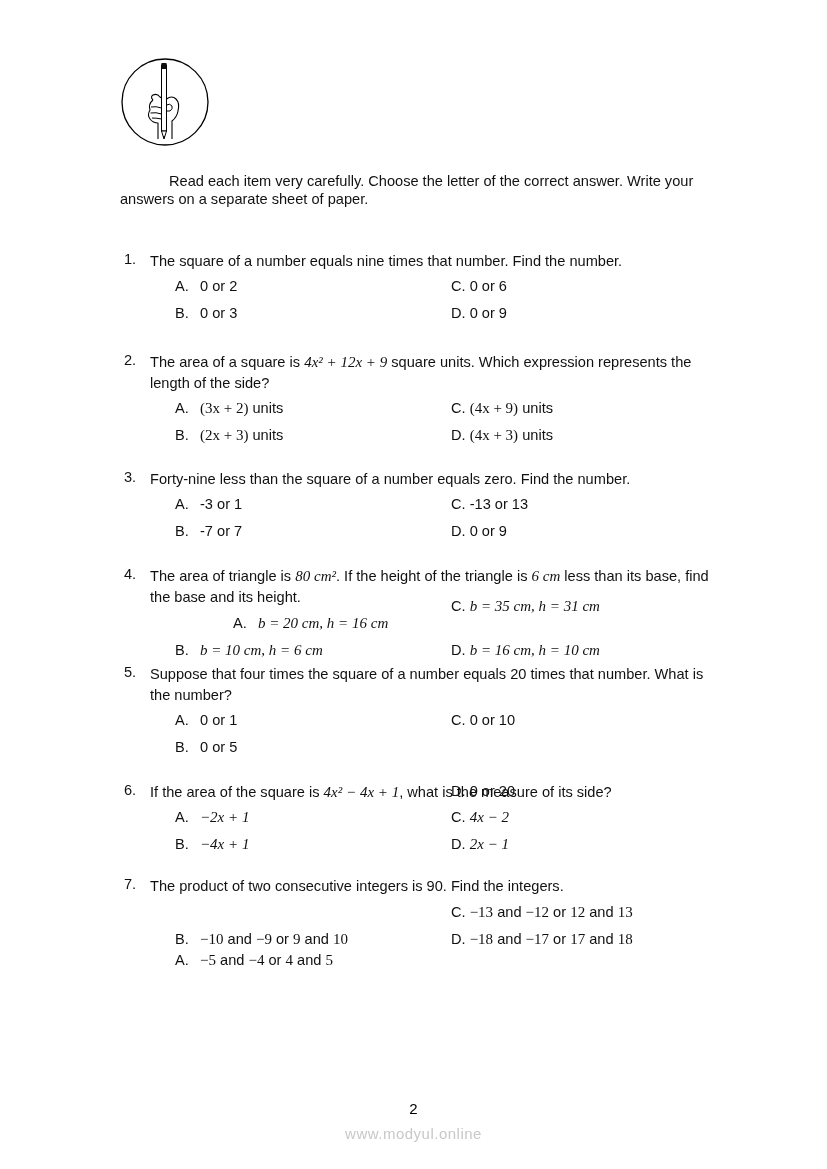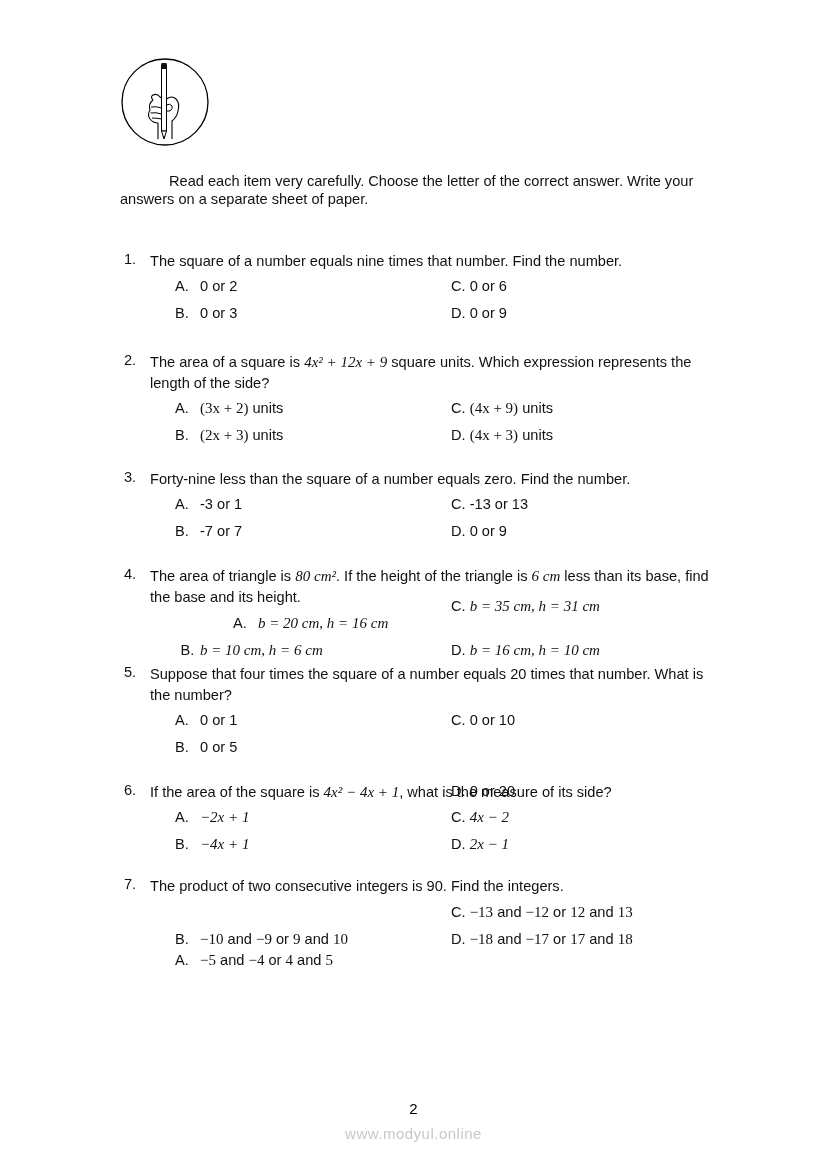--- a/index.html
+++ b/index.html
@@ -70,21 +70,21 @@
   <div class="opt" style="left:55px;top:496px;"><span class="letter">A.</span><span>-3 or 1</span></div>
   <div class="opt" style="left:55px;top:523px;"><span class="letter">B.</span><span>-7 or 7</span></div>
   <div class="opt" style="left:331px;top:496px;"><span>C.</span> <span>-13 or 13</span></div>
   <div class="opt" style="left:331px;top:523px;"><span>D.</span> <span>0 or 9</span></div>
 
   <div class="q" style="top:566px;">
     <span class="q-num">4.</span>
     <span class="q-text"><span>The area of triangle is </span><span class="mi">80 cm²</span><span>. If the height of the triangle is </span><span class="mi">6 cm</span><span> less than its base, find the base and its height.</span></span>
   </div>
   <div class="opt" style="left:65px;top:615px;margin-left:48px;"><span class="letter">A.</span><span class="mi">b = 20 cm, h = 16 cm</span></div>
-  <div class="opt" style="left:55px;top:642px;text-align:center;"><span class="letter">B.</span><span class="mi">b = 10 cm, h = 6 cm</span></div>
+  <div class="opt" style="left:55px;top:642px;"><span class="letter">B.</span><span class="mi">b = 10 cm, h = 6 cm</span></div>
   <div class="opt" style="left:331px;top:598px;"><span>C.</span> <span class="mi">b = 35 cm, h = 31 cm</span></div>
   <div class="opt" style="left:331px;top:642px;"><span>D.</span> <span class="mi">b = 16 cm, h = 10 cm</span></div>
 
   <div class="q" style="top:664px;">
     <span class="q-num">5.</span>
     <span class="q-text">Suppose that four times the square of a number equals 20 times that number. What is the number?</span>
   </div>
   <div class="opt" style="left:55px;top:712px;"><span class="letter">A.</span><span>0 or 1</span></div>
   <div class="opt" style="left:55px;top:739px;"><span class="letter">B.</span><span>0 or 5</span></div>
   <div class="opt" style="left:331px;top:712px;"><span>C.</span> <span>0 or 10</span></div>

